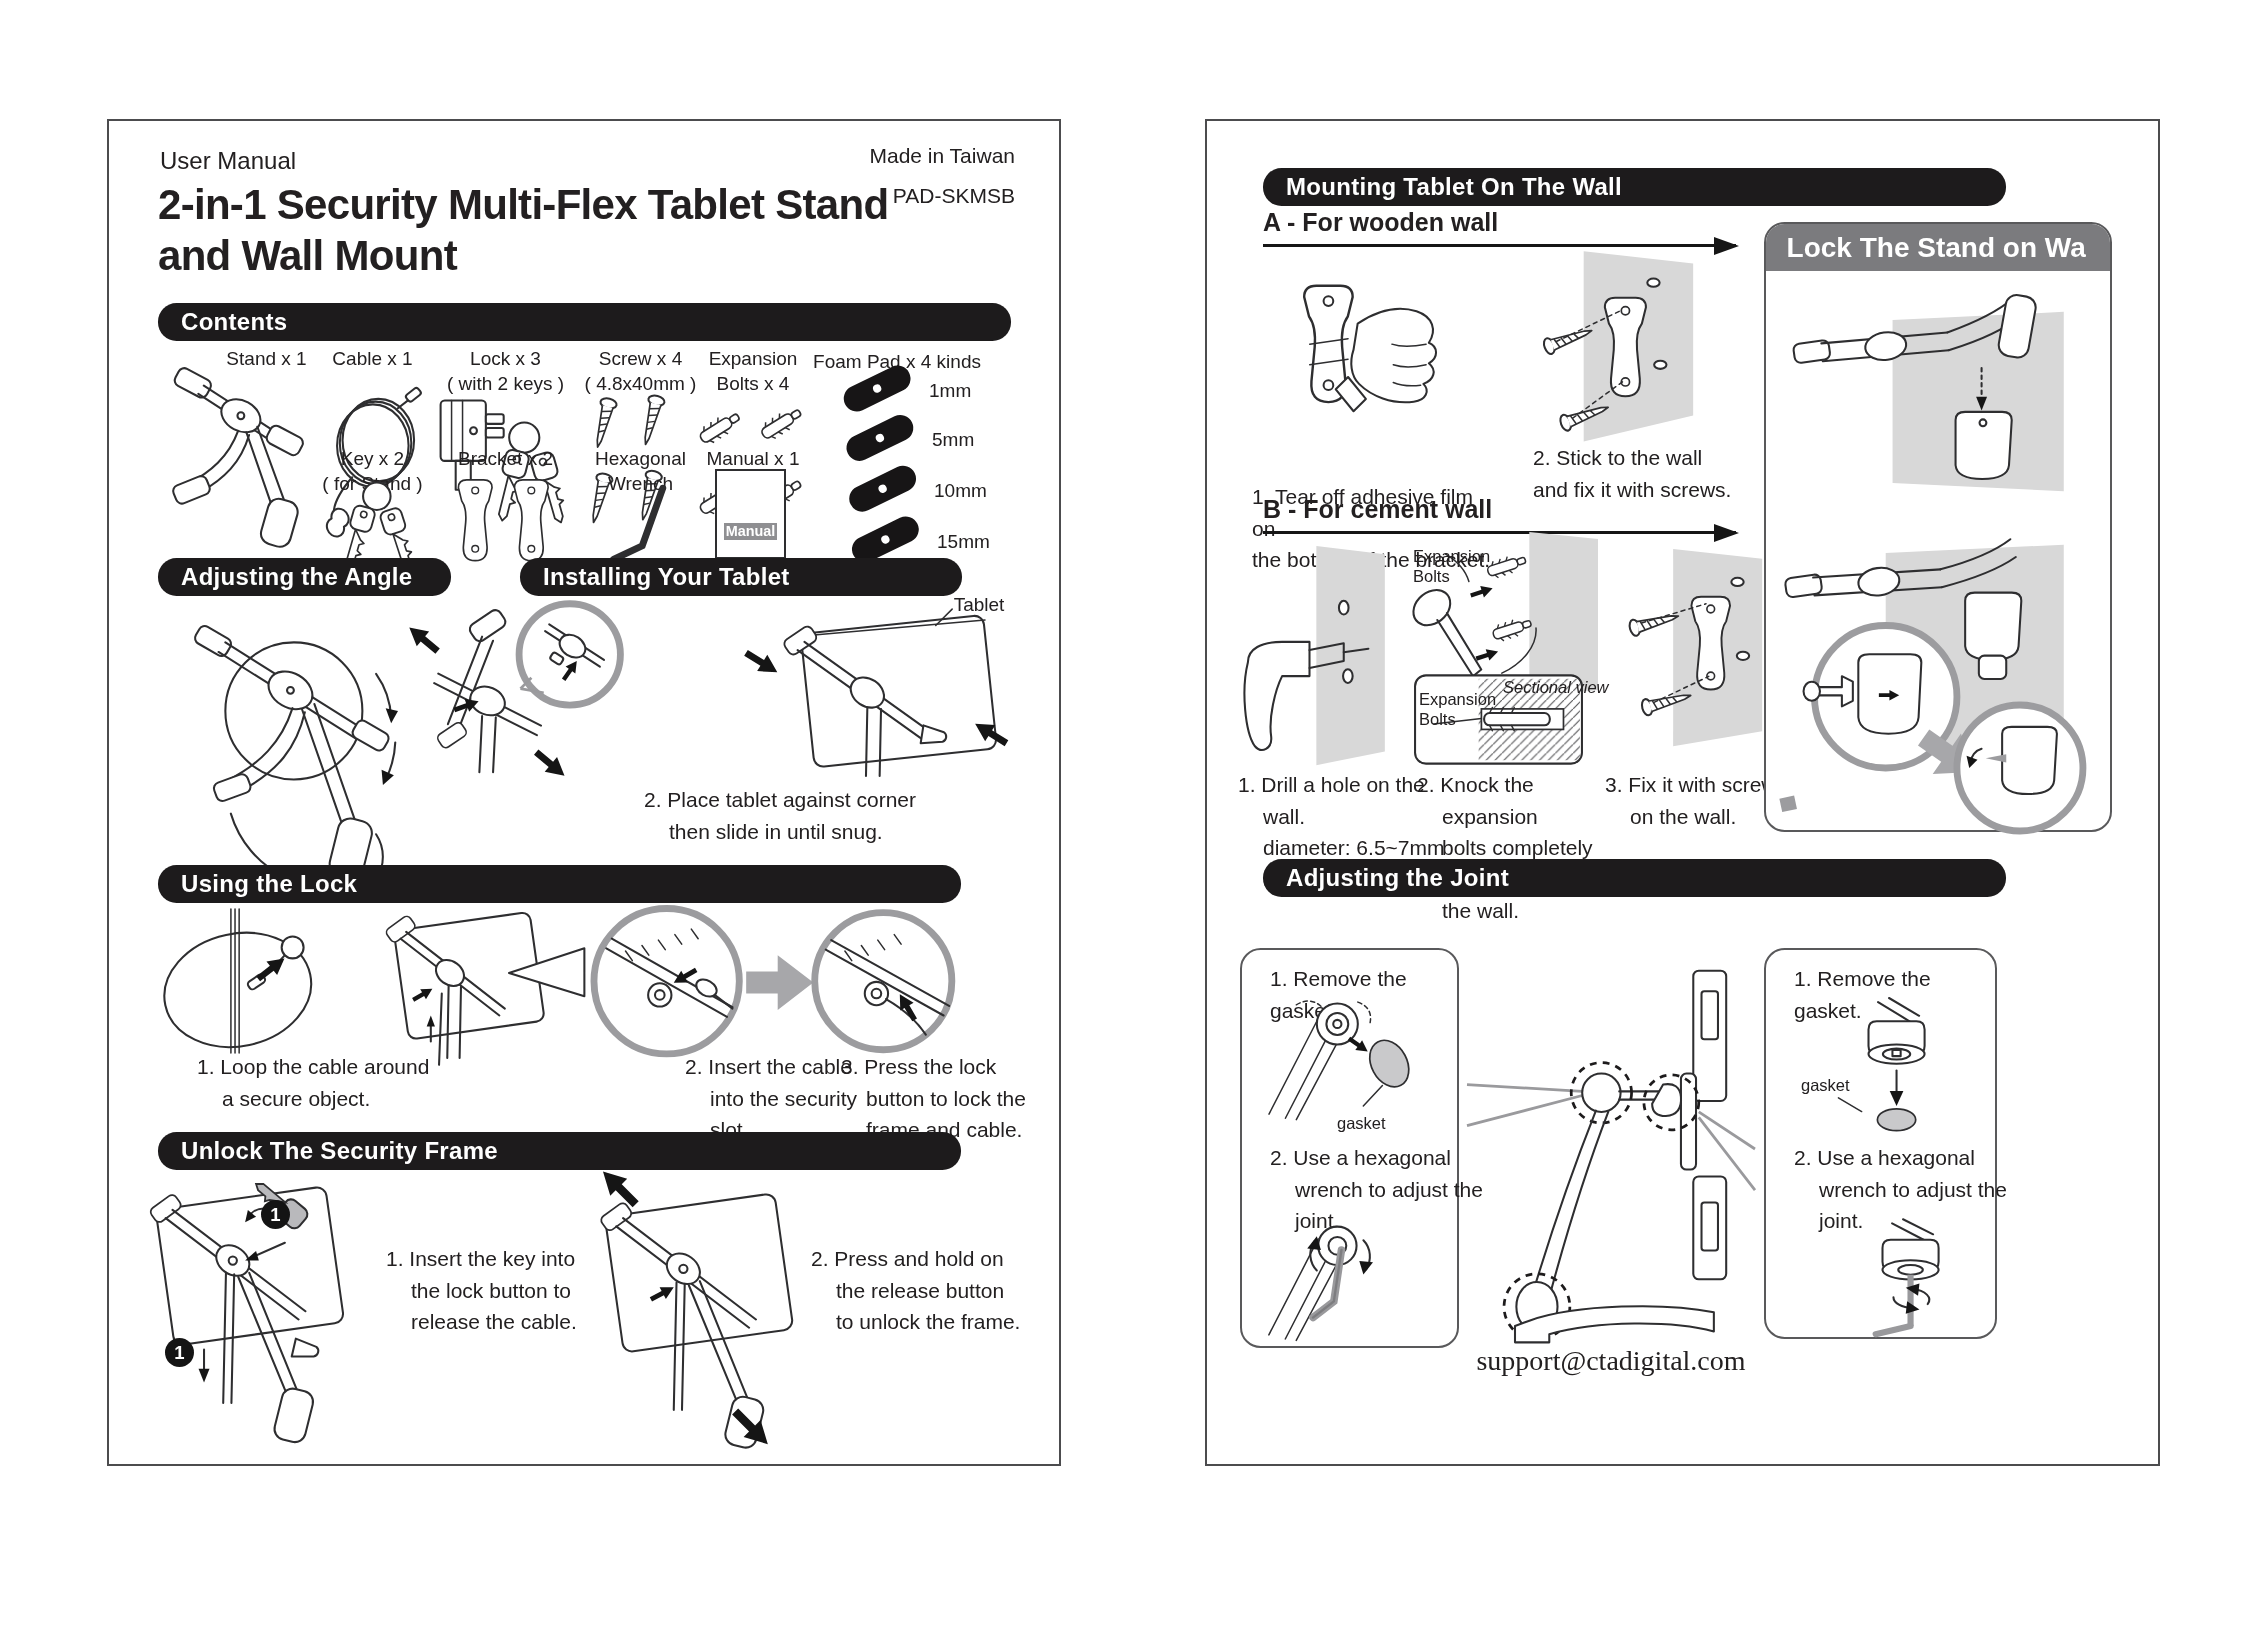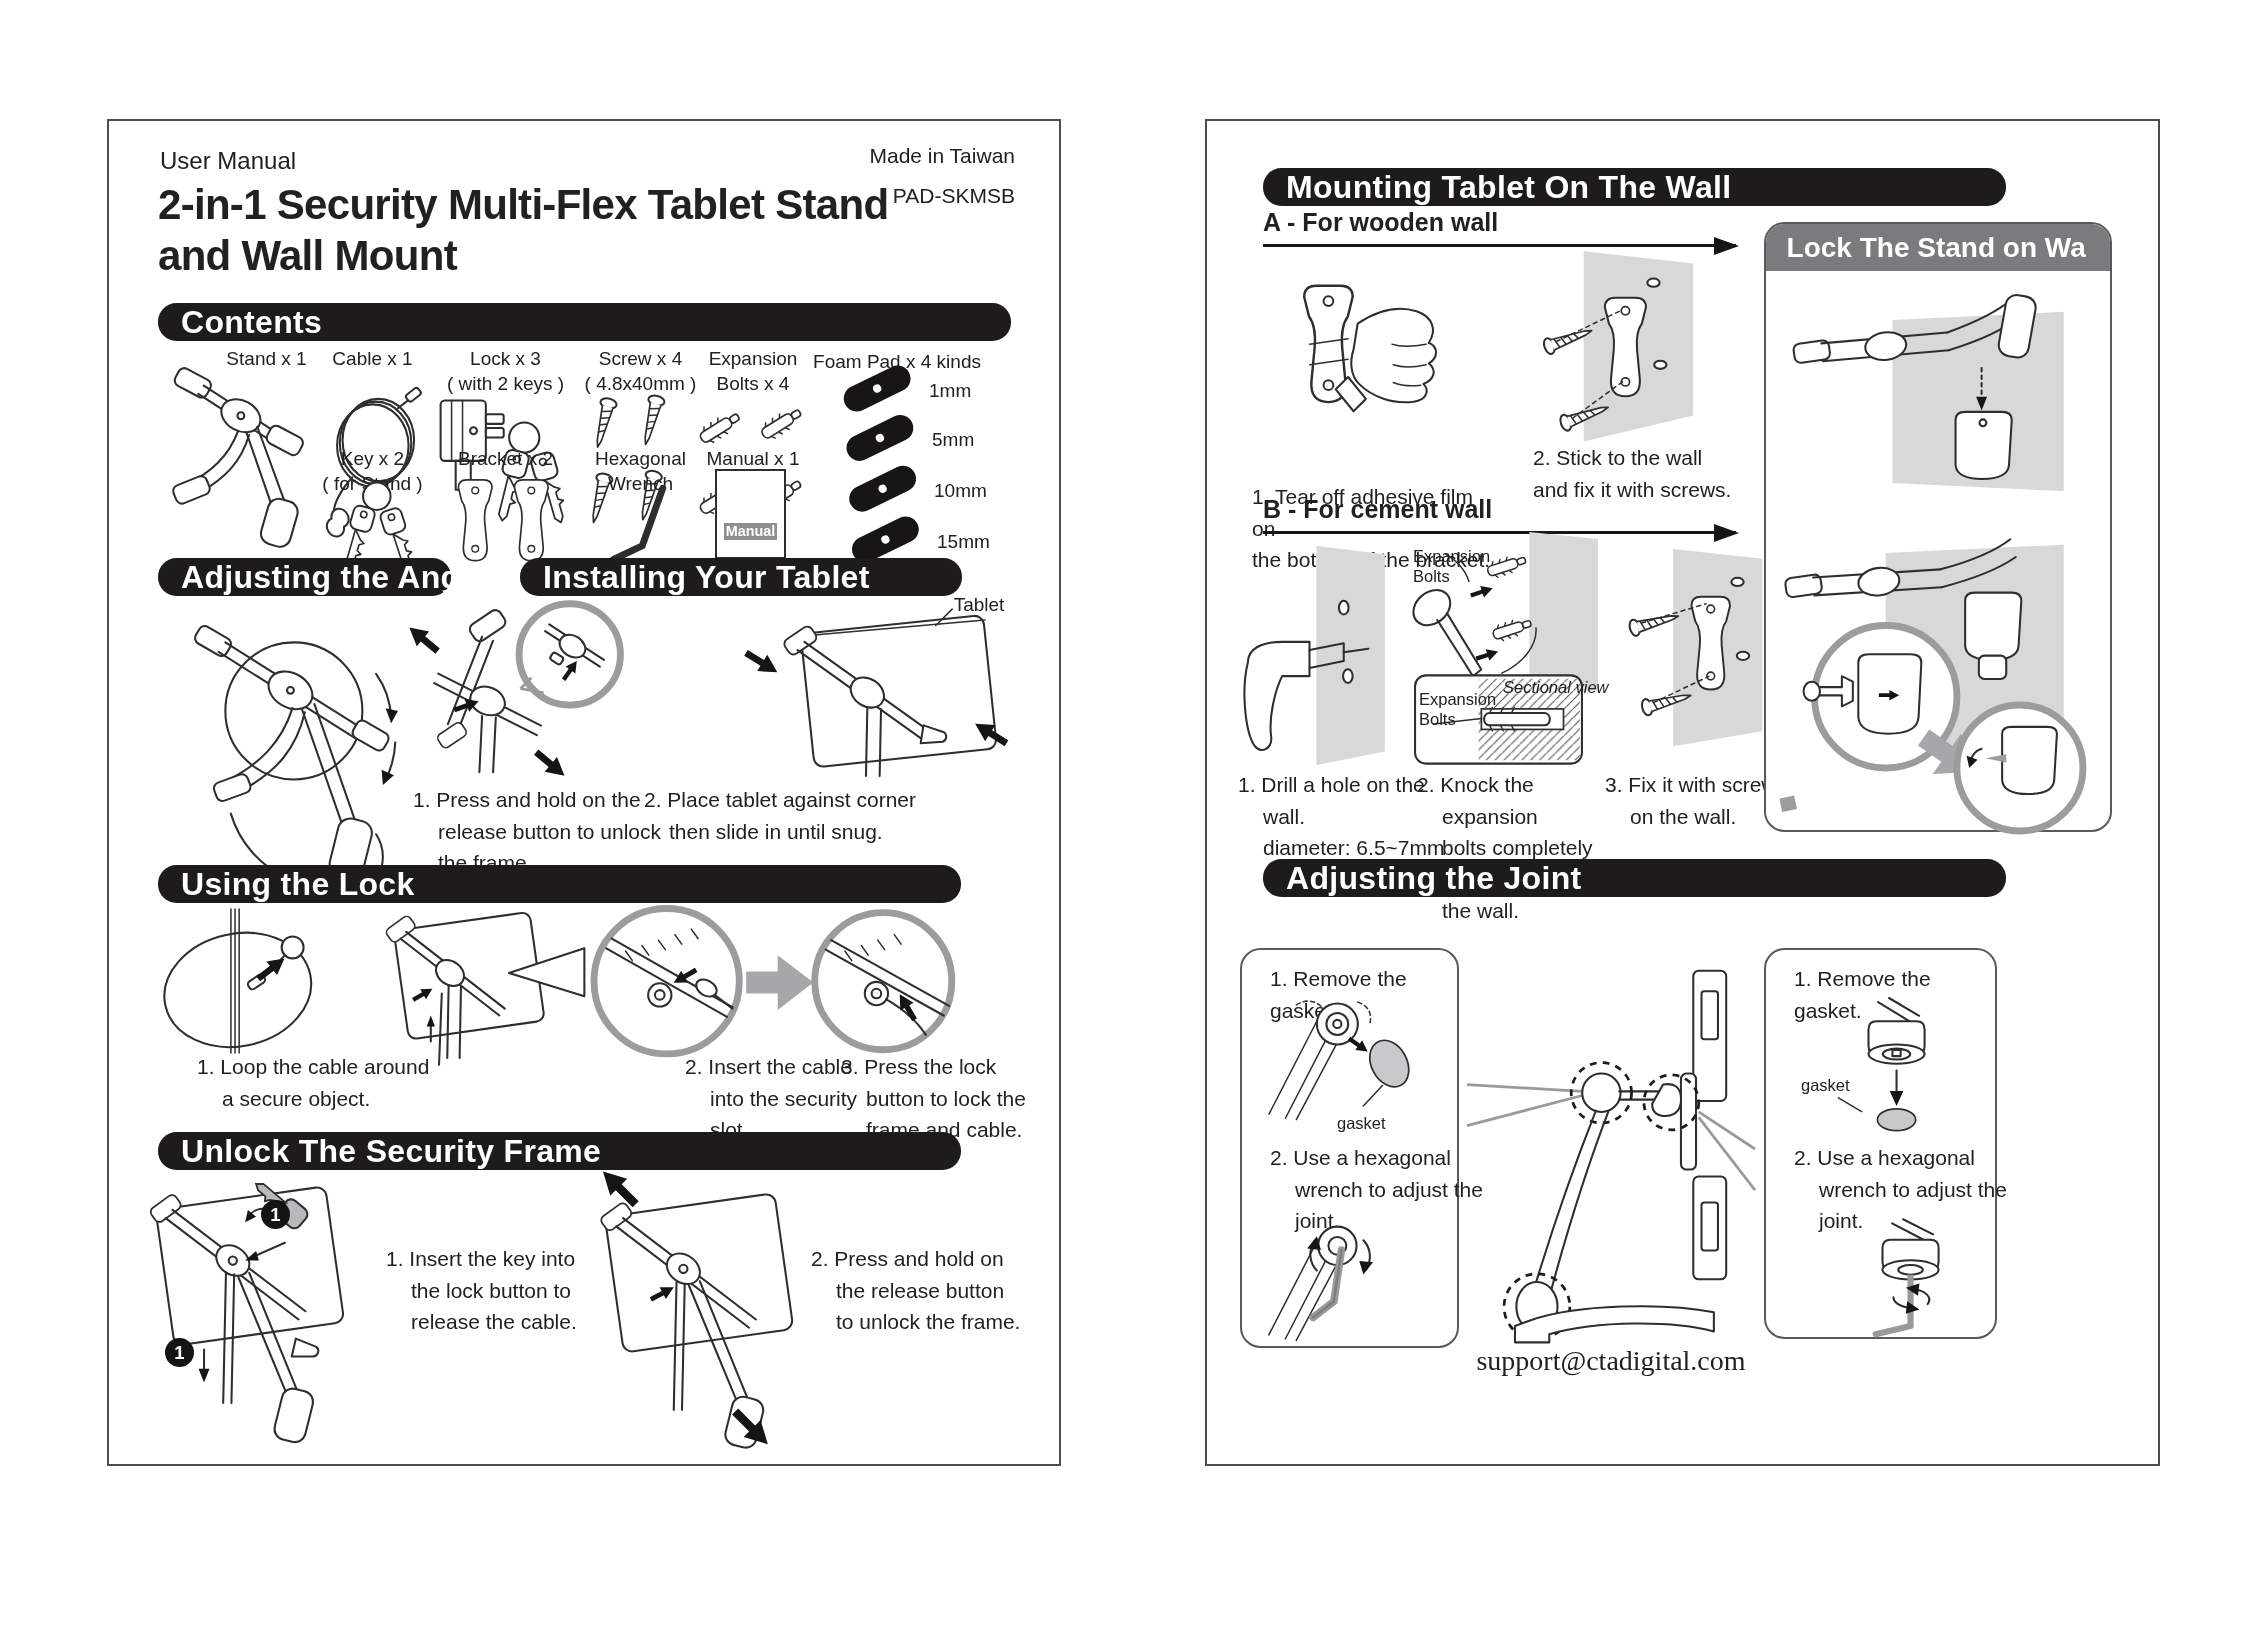--- a/index.html
+++ b/index.html
@@ -3,21 +3,21 @@
 <meta charset="utf-8">
 <style>
   html,body{margin:0;padding:0;background:#ffffff;}
   .canvas{position:relative;width:2261px;height:1631px;background:#fff;
           font-family:"Liberation Sans",sans-serif;color:#232021;overflow:hidden;}
   .page{position:absolute;top:119px;height:1347px;background:#fff;
         border:2.1px solid #4c4c4e;box-sizing:border-box;}
   #pageL{left:107px;width:954px;}
   #pageR{left:1205px;width:955px;}
   .abs{position:absolute;}
-  .bar{position:absolute;background:#1d1b1c;color:#fff;font-weight:bold;font-size:32px;
+  .bar{position:absolute;background:#1d1b1c;color:#fff;font-weight:bold;font-size:24px;
        height:38px;border-radius:18.5px;display:flex;align-items:center;padding:0 23px;
        box-sizing:border-box;letter-spacing:0.3px;white-space:nowrap;}
   .doc-label{font-size:24px;}
   .title{font-weight:bold;font-size:42px;line-height:1.22;letter-spacing:-0.7px;}
   .meta{font-size:21px;text-align:right;}
   .lbl{position:absolute;font-size:19px;line-height:1.3;text-align:center;white-space:pre-line;}
   .cap{position:absolute;font-size:21px;line-height:1.5;white-space:pre-line;}
   .cap.hang{padding-left:25px;text-indent:-25px;}
   .subhead{position:absolute;font-weight:bold;font-size:25px;white-space:nowrap;}
   .arrowline{position:absolute;height:0;border-top:3.4px solid #161616;}
@@ -270,23 +270,20 @@
     <path class="ln" d="M104,66 L286,196 M114,54 L296,184"></path>
     <ellipse class="lnf" cx="206" cy="128" rx="26" ry="20" transform="rotate(34 206 128)"></ellipse>
     <path class="lnf" d="M288,176 l30,10 a8,8 0 0 1 -2,14 l-32,2 z"></path>
     <path class="ln" d="M206,150 L204,250 M226,152 L224,250"></path>
     <use href="#d-arr" transform="translate(36,58) rotate(32)"></use>
     <use href="#d-arr" transform="translate(402,214) rotate(212)"></use>
     <path class="ln thin" d="M330,6 L306,30"></path>
   </svg>
   <div class="lbl" style="left:829px;top:472px;width:82px;">Tablet</div>
 
-  <div class="cap hang" style="left:304px;top:663px;width:226px;">1. Press and hold on the
-release button to unlock
-the frame.</div>
   <div class="cap hang" style="left:535px;top:663px;width:295px;">2. Place tablet against corner
 then slide in until snug.</div>
 
   <div class="bar" style="left:49px;top:744px;width:803px;">
     <span>Using the Lock</span>
   </div>
 
   <svg class="fig" style="left:41px;top:788px;" width="192" height="144" viewBox="0 0 280 210">
     <path class="ln thin" d="M118,0 L118,210 M130,0 L130,210 M124,0 L124,210"></path>
     <ellipse class="ln" cx="128" cy="118" rx="108" ry="82" transform="rotate(-12 128 118)"></ellipse>

